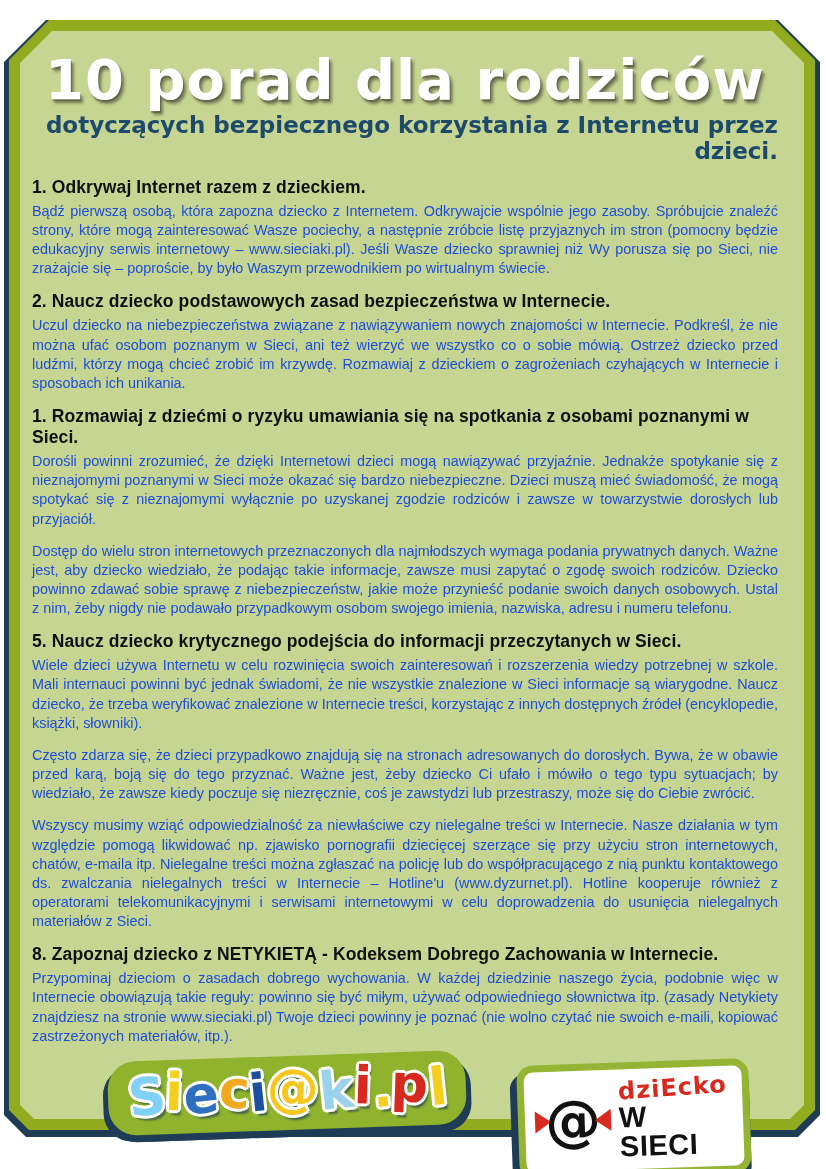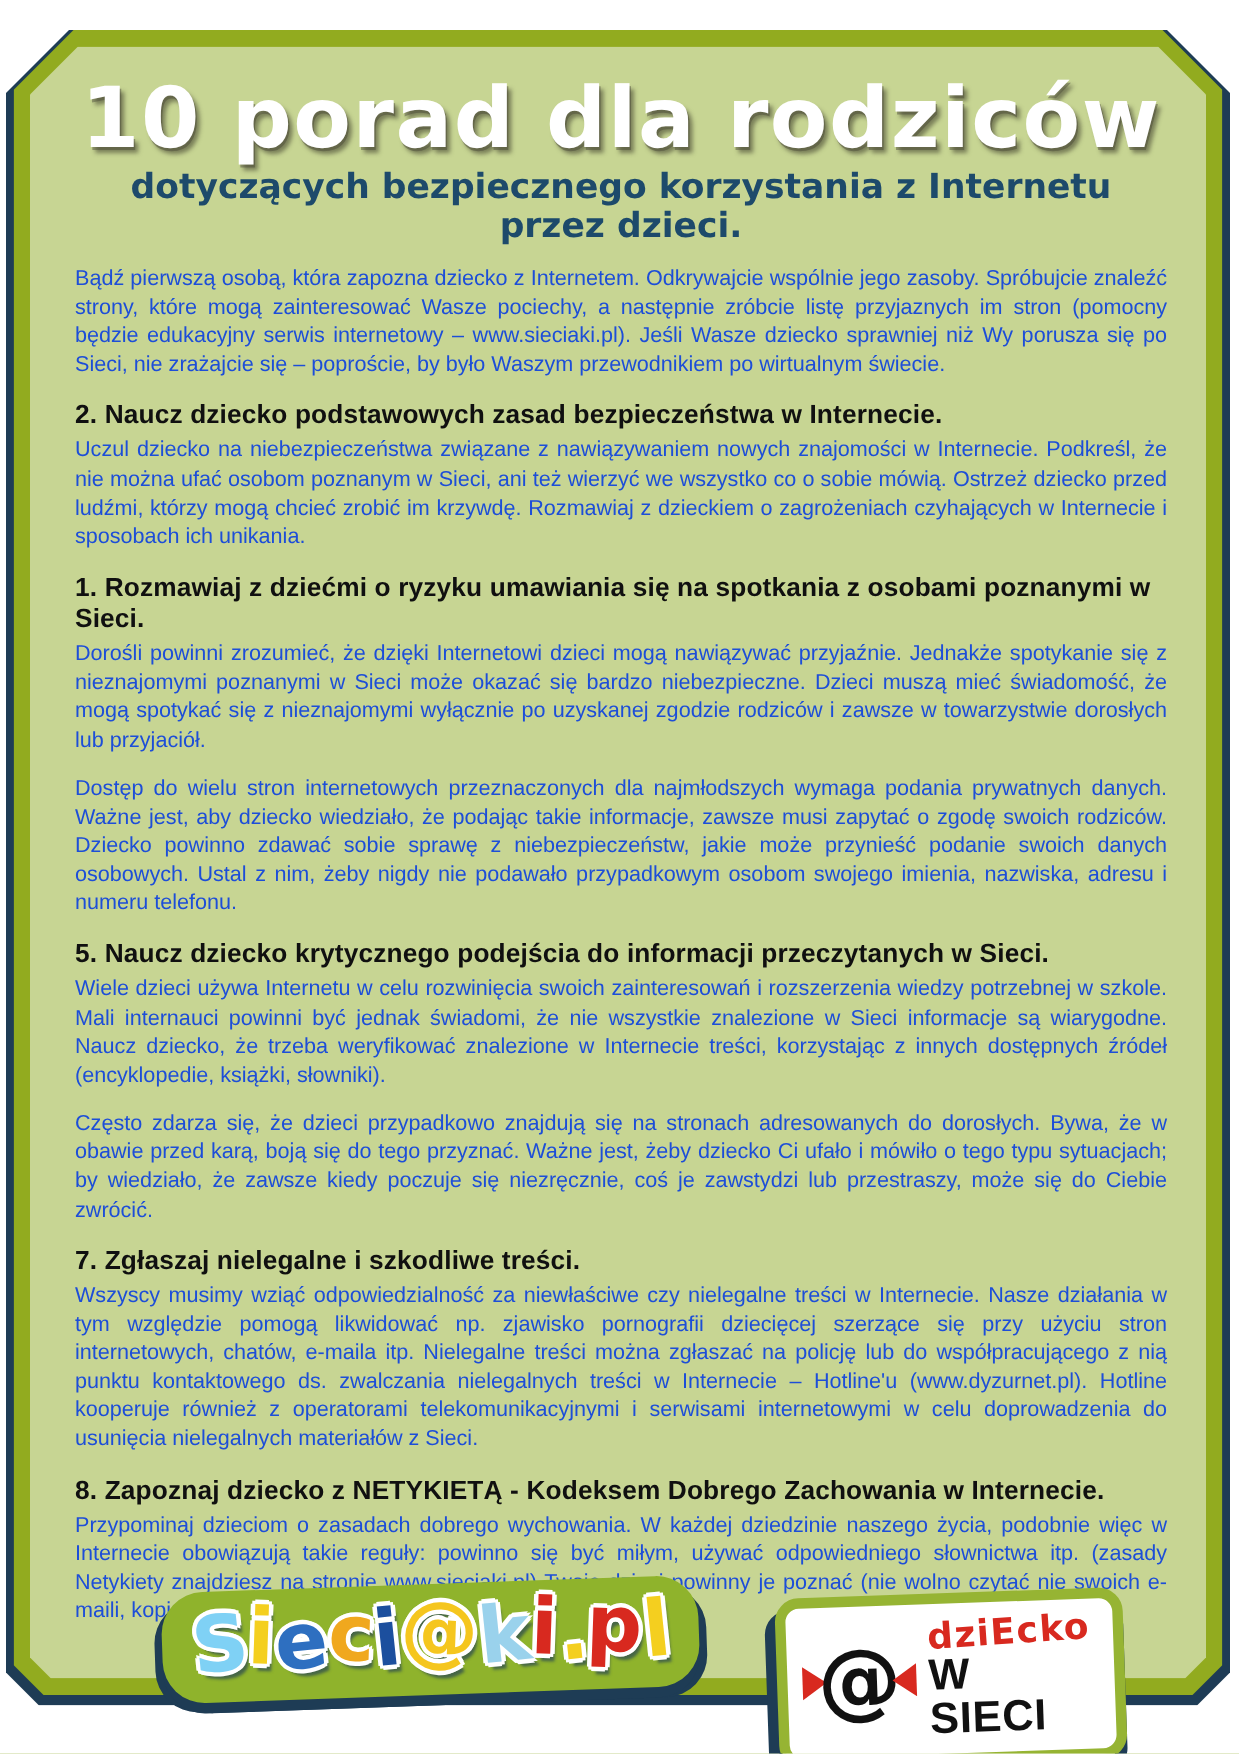--- a/index.html
+++ b/index.html
@@ -17,32 +17,32 @@
     position:absolute;left:5px;top:0;right:5px;bottom:7px;
     background:#92ab1f;
     clip-path:polygon(40px 0,calc(100% - 40px) 0,100% 40px,100% calc(100% - 20px),calc(100% - 20px) 100%,20px 100%,0 calc(100% - 20px),0 40px);
   }
   .panel-fill{
     position:absolute;left:11px;top:11px;right:11px;bottom:11px;
     background:#c7d593;
     clip-path:polygon(32px 0,calc(100% - 32px) 0,100% 32px,100% calc(100% - 14px),calc(100% - 14px) 100%,14px 100%,0 calc(100% - 14px),0 32px);
     overflow:hidden;
   }
-  .content{padding:14px 26px 0 30px;}
+  .content{padding:14px 26px 0 12px;}
 
   
   .title{
     font-family:"DejaVu Sans",sans-serif;font-weight:bold;
     font-size:56px;letter-spacing:1px;color:#ffffff;text-align:center;
     text-shadow:3px 4px 3px rgba(70,70,50,.6),1px 2px 0 rgba(90,90,70,.5);
     margin:6px 0 2px 0;line-height:1.05;
   }
   .subtitle{
     font-family:"DejaVu Sans",sans-serif;font-weight:bold;
-    font-size:23px;color:#1d4a6b;text-align:center;margin:0 0 10px 0;
+    font-size:23px;color:#1d4a6b;text-align:right;margin:0 0 10px 0;
   }
 
   
   .section{margin-top:13px;}
   .section h2{
     font-size:17.5px;font-weight:bold;color:#101010;margin:0 0 4px 0;
     font-family:"Liberation Sans",sans-serif;letter-spacing:.1px;
   }
   .section p{
     font-size:14.4px;line-height:1.33;color:#1d4ed8;margin:0;
@@ -95,20 +95,21 @@
 
 <div class="panel-navy">
   <div class="panel-green">
     <div class="panel-fill">
       <div class="content">
 
         <div class="title">10 porad dla rodziców</div>
         <div class="subtitle">dotyczących bezpiecznego korzystania z Internetu przez dzieci.</div>
 
         <div class="section">
+          <h2>1. Odkrywaj Internet razem z dzieckiem.</h2>
           <p>Bądź pierwszą osobą, która zapozna dziecko z Internetem. Odkrywajcie wspólnie jego zasoby. Spróbujcie znaleźć strony, które mogą zainteresować Wasze pociechy, a następnie zróbcie listę przyjaznych im stron (pomocny będzie edukacyjny serwis internetowy – www.sieciaki.pl). Jeśli Wasze dziecko sprawniej niż Wy porusza się po Sieci, nie zrażajcie się – poproście, by było Waszym przewodnikiem po wirtualnym świecie.</p>
         </div>
         <div class="section">
           <h2>2. Naucz dziecko podstawowych zasad bezpieczeństwa w Internecie.</h2>
           <p>Uczul dziecko na niebezpieczeństwa związane z nawiązywaniem nowych znajomości w Internecie. Podkreśl, że nie można ufać osobom poznanym w Sieci, ani też wierzyć we wszystko co o sobie mówią. Ostrzeż dziecko przed ludźmi, którzy mogą chcieć zrobić im krzywdę. Rozmawiaj z dzieckiem o zagrożeniach czyhających w Internecie i sposobach ich unikania.</p>
         </div>
         <div class="section">
           <h2>1. Rozmawiaj z dziećmi o ryzyku umawiania się na spotkania z osobami poznanymi w Sieci.</h2>
           <p>Dorośli powinni zrozumieć, że dzięki Internetowi dzieci mogą nawiązywać przyjaźnie. Jednakże spotykanie się z nieznajomymi poznanymi w Sieci może okazać się bardzo niebezpieczne. Dzieci muszą mieć świadomość, że mogą spotykać się z nieznajomymi wyłącznie po uzyskanej zgodzie rodziców i zawsze w towarzystwie dorosłych lub przyjaciół.</p>
         </div>
@@ -116,21 +117,20 @@
           <p>Dostęp do wielu stron internetowych przeznaczonych dla najmłodszych wymaga podania prywatnych danych. Ważne jest, aby dziecko wiedziało, że podając takie informacje, zawsze musi zapytać o zgodę swoich rodziców. Dziecko powinno zdawać sobie sprawę z niebezpieczeństw, jakie może przynieść podanie swoich danych osobowych. Ustal z nim, żeby nigdy nie podawało przypadkowym osobom swojego imienia, nazwiska, adresu i numeru telefonu.</p>
         </div>
         <div class="section">
           <h2>5. Naucz dziecko krytycznego podejścia do informacji przeczytanych w Sieci.</h2>
           <p>Wiele dzieci używa Internetu w celu rozwinięcia swoich zainteresowań i rozszerzenia wiedzy potrzebnej w szkole. Mali internauci powinni być jednak świadomi, że nie wszystkie znalezione w Sieci informacje są wiarygodne. Naucz dziecko, że trzeba weryfikować znalezione w Internecie treści, korzystając z innych dostępnych źródeł (encyklopedie, książki, słowniki).</p>
         </div>
         <div class="section">
           <p>Często zdarza się, że dzieci przypadkowo znajdują się na stronach adresowanych do dorosłych. Bywa, że w obawie przed karą, boją się do tego przyznać. Ważne jest, żeby dziecko Ci ufało i mówiło o tego typu sytuacjach; by wiedziało, że zawsze kiedy poczuje się niezręcznie, coś je zawstydzi lub przestraszy, może się do Ciebie zwrócić.</p>
         </div>
         <div class="section">
-          <h2>7. Zgłaszaj nielegalne i szkodliwe treści.</h2>
           <p>Wszyscy musimy wziąć odpowiedzialność za niewłaściwe czy nielegalne treści w Internecie. Nasze działania w tym względzie pomogą likwidować np. zjawisko pornografii dziecięcej szerzące się przy użyciu stron internetowych, chatów, e-maila itp. Nielegalne treści można zgłaszać na policję lub do współpracującego z nią punktu kontaktowego ds. zwalczania nielegalnych treści w Internecie – Hotline'u (www.dyzurnet.pl). Hotline kooperuje również z operatorami telekomunikacyjnymi i serwisami internetowymi w celu doprowadzenia do usunięcia nielegalnych materiałów z Sieci.</p>
         </div>
         <div class="section">
           <h2>8. Zapoznaj dziecko z NETYKIETĄ - Kodeksem Dobrego Zachowania w Internecie.</h2>
           <p>Przypominaj dzieciom o zasadach dobrego wychowania. W każdej dziedzinie naszego życia, podobnie więc w Internecie obowiązują takie reguły: powinno się być miłym, używać odpowiedniego słownictwa itp. (zasady Netykiety znajdziesz na stronie www.sieciaki.pl) Twoje dzieci powinny je poznać (nie wolno czytać nie swoich e-maili, kopiować zastrzeżonych materiałów, itp.).</p>
         </div>
 
       </div>
     </div>
   </div>

